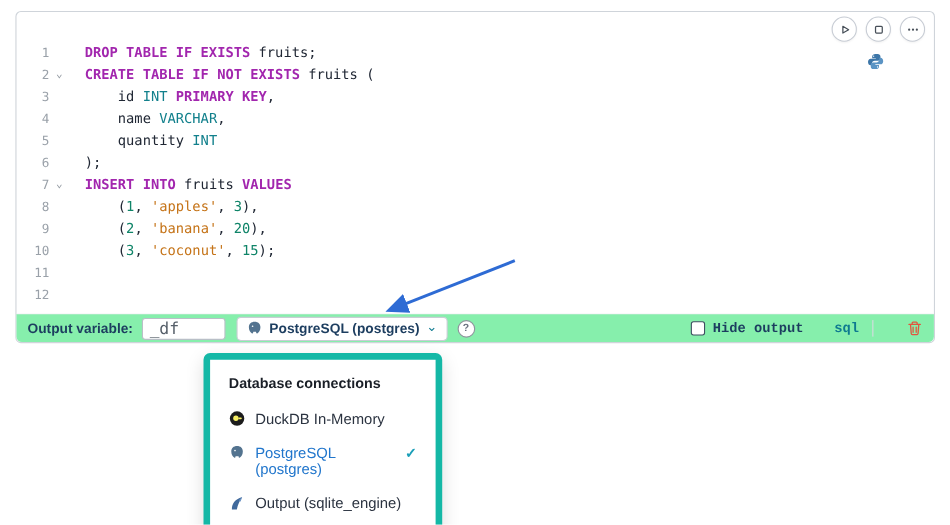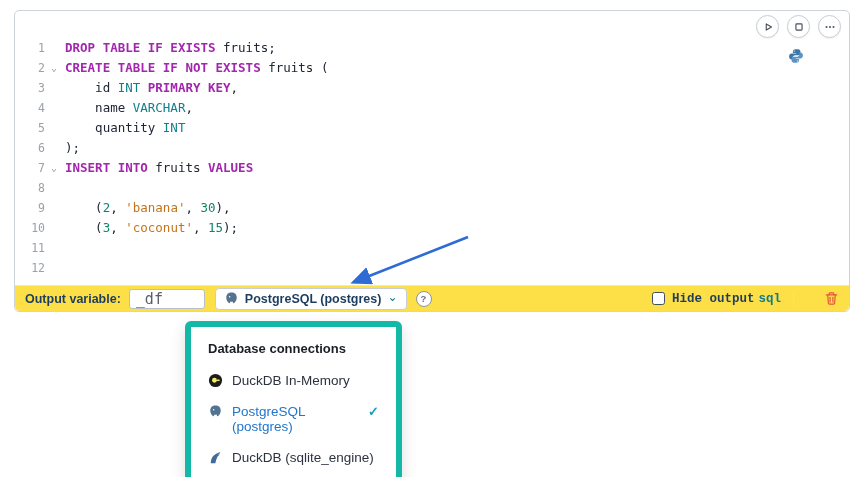--- a/index.html
+++ b/index.html
@@ -12,44 +12,44 @@
   .cell-actions{position:absolute;top:4px;right:8px;display:flex;gap:8px;z-index:5;}
   .action-btn{width:23px;height:23px;border-radius:50%;border:1px solid #c7ccd4;background:#fff;
               display:flex;align-items:center;justify-content:center;box-shadow:0 1px 2px rgba(0,0,0,.05);padding:0;cursor:pointer;}
   .python-icon{position:absolute;top:37px;right:45px;width:16px;height:16px;}
 
   
   .code-area{position:absolute;left:0;top:27px;right:0;font-family:"DejaVu Sans Mono",monospace;font-size:12.5px;line-height:20px;}
   .code-line{display:flex;height:20px;align-items:center;}
   .gutter{width:30px;text-align:right;color:var(--line_number);font-size:11.5px;flex:0 0 auto;}
   .fold{width:18px;text-align:center;color:#8b939b;font-size:10px;flex:0 0 auto;line-height:20px;}
-  .code-text{white-space:pre;margin-left:2px;}
+  .code-text{white-space:pre;margin-left:14px;}
   .tok-k{color:var(--keyword);font-weight:bold;}
   .tok-t{color:var(--type);}
   .tok-n{color:var(--number);}
   .tok-s{color:var(--string);}
   .tok-o{color:var(--operator);}
   .tok-p{color:var(--code_text);}
 
   
   .cell-footer{position:absolute;left:0;right:0;bottom:0;height:25px;border-top:1px solid #e4e7ea;
-               display:flex;align-items:center;padding:0 10px;box-sizing:content-box;background:#fde047;border-radius:0 0 5px 5px;}
+               display:flex;align-items:center;padding:0 10px;box-sizing:content-box;background:#86efac;border-radius:0 0 5px 5px;}
   .ov-label{font-size:12.5px;font-weight:bold;color:var(--label_navy);}
   .ov-input{width:62px;height:16px;margin-left:8px;border:1px solid #b9bfc7;border-radius:3px;
             font-family:"DejaVu Sans Mono",monospace;font-size:15px;color:#57606a;padding:1px 6px;}
   .conn-control{display:flex;align-items:center;gap:6px;margin-left:10px;border:1px solid #c8cdd4;border-radius:4px;
                 height:20px;padding:0 8px;background:#fff;cursor:pointer;}
   .conn-label{font-size:12.5px;font-weight:bold;color:var(--label_navy);}
   .conn-chevron{color:var(--accent_teal);font-size:12px;line-height:10px;margin-top:-3px;}
   .help-btn{width:14px;height:14px;border-radius:50%;border:1.2px solid #8d949c;color:#6b7280;
             font-size:9.5px;font-weight:bold;display:flex;align-items:center;justify-content:center;margin-left:9px;background:#fff;}
   .footer-right{margin-left:auto;display:flex;align-items:center;font-family:Liberation Mono, monospace;}
   .checkbox{width:13px;height:13px;border:1.5px solid #3f4f61;border-radius:2.5px;background:#fff;box-sizing:border-box;}
   .hide-label{font-size:12.5px;font-weight:bold;color:var(--label_navy);margin-left:7px;}
-  .lang-badge{font-size:12.5px;font-weight:bold;color:var(--accent_teal);margin-left:4px;}
+  .lang-badge{font-size:12.5px;font-weight:bold;color:var(--accent_teal);margin-left:28px;}
   .v-divider{width:1px;height:15px;background:#d8dce1;margin-left:12px;}
   .trash-btn{margin-left:30px;background:none;border:none;padding:0;cursor:pointer;display:flex;}
 
   
   .menu{position:absolute;left:185px;top:321px;width:205px;background:#fff;border:6px solid #14b8a6;border-radius:6px;
         box-shadow:0 6px 16px rgba(0,0,0,.13);padding:9px 0 8px;z-index:10;}
   .menu-title{font-size:13px;font-weight:bold;color:#1a1f27;padding:5px 17px 9px;}
   .menu-item{display:flex;gap:9px;padding:8px 17px;font-size:13.5px;color:#2b3340;cursor:pointer;}
   .menu-item.selected{color:var(--selected_blue);}
   .mi-icon{width:15px;height:15px;display:flex;align-items:center;justify-content:center;flex:0 0 auto;}
@@ -127,25 +127,26 @@
             <span class="code-text"><span class="tok-p">);</span></span>
           </div>
           <div class="code-line">
             <span class="gutter">7</span>
             <span class="fold">⌄</span>
             <span class="code-text"><span class="tok-k">INSERT INTO</span><span class="tok-p"> fruits </span><span class="tok-k">VALUES</span></span>
           </div>
           <div class="code-line">
             <span class="gutter">8</span>
             <span class="fold"></span>
+            <span class="code-text"><span class="tok-p">    (</span><span class="tok-n">1</span><span class="tok-p">, </span><span class="tok-s">'apples'</span><span class="tok-p">, </span><span class="tok-n">3</span><span class="tok-p">),</span></span>
           </div>
           <div class="code-line">
             <span class="gutter">9</span>
             <span class="fold"></span>
-            <span class="code-text"><span class="tok-p">    (</span><span class="tok-n">2</span><span class="tok-p">, </span><span class="tok-s">'banana'</span><span class="tok-p">, </span><span class="tok-n">30</span><span class="tok-p">),</span></span>
+            <span class="code-text"><span class="tok-p">    (</span><span class="tok-n">2</span><span class="tok-p">, </span><span class="tok-s">'banana'</span><span class="tok-p">, </span><span class="tok-n">20</span><span class="tok-p">),</span></span>
           </div>
           <div class="code-line">
             <span class="gutter">10</span>
             <span class="fold"></span>
             <span class="code-text"><span class="tok-p">    (</span><span class="tok-n">3</span><span class="tok-p">, </span><span class="tok-s">'coconut'</span><span class="tok-p">, </span><span class="tok-n">15</span><span class="tok-p">);</span></span>
           </div>
           <div class="code-line">
             <span class="gutter">11</span>
             <span class="fold"></span>
             <span class="code-text"></span>
@@ -213,21 +214,21 @@
           <span class="mi-label">PostgreSQL (postgres)</span>
           <span class="mi-check">✓</span>
         </div>
         <div class="menu-item">
           <span class="mi-icon">
             <svg width="15" height="15" viewBox="0 0 16 16">
               <path d="M3 14C3 8.5 5.5 4.5 13 2c-2.6 3.8-4.3 7.6-5.2 12H3z" fill="#40699c"></path>
               <path d="M13 2c-.7 2-1.2 3.4-1.6 4.6l-1.5-1.4C10.8 4 12 3 13 2z" fill="#6d94c4"></path>
             </svg>
           </span>
-          <span class="mi-label">DuckDB (sqlite_engine)</span>
+          <span class="mi-label">Output (sqlite_engine)</span>
         </div>
       </div>
   </div>
 
   <svg class="arrow-overlay" width="864" height="477" viewBox="0 0 864 477">
     <defs>
       <marker id="ah" markerWidth="9" markerHeight="8" refX="6.5" refY="3.5" orient="auto">
         <path d="M0 0 L8 3.5 L0 7 Z" fill="#2e6bd4"></path>
       </marker>
     </defs>

